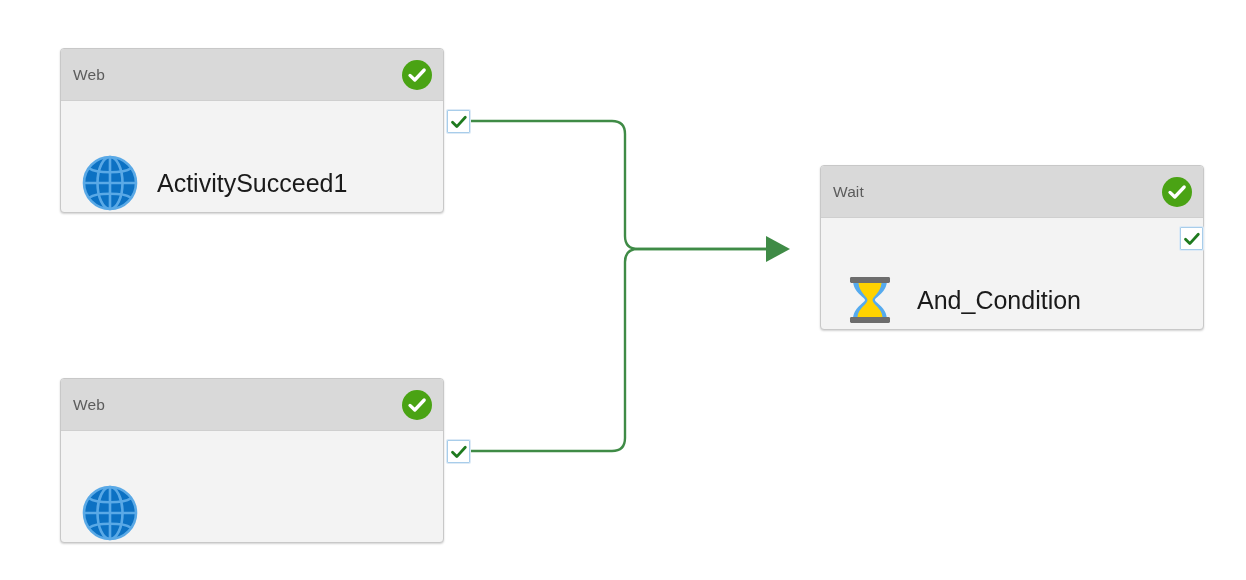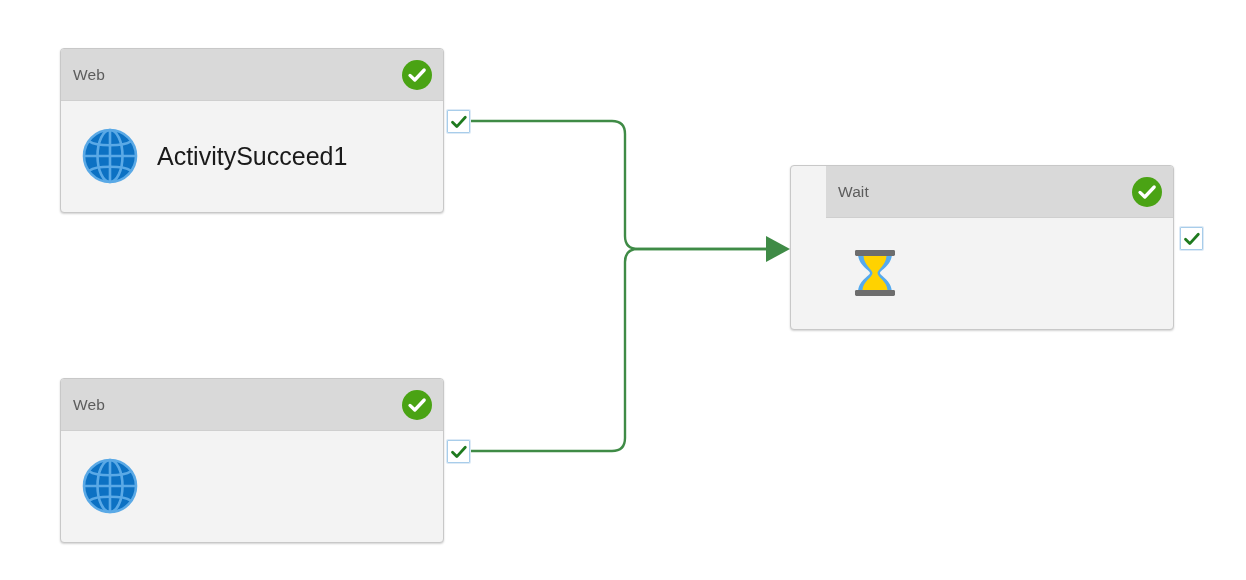--- a/index.html
+++ b/index.html
@@ -62,20 +62,21 @@
     width: 32px;
     height: 32px;
   }
   .node-body {
     position: relative;
     height: calc(100% - 53px);
     display: flex;
     align-items: center;
     padding-left: 20px;
     box-sizing: border-box;
+    margin-top: 27px;
   }
   .node-icon {
     width: 58px;
     height: 58px;
     flex: 0 0 58px;
     display: block;
   }
   .node-label {
     margin-left: 18px;
     font-size: 25px;
@@ -134,40 +135,41 @@
             <ellipse cx="29" cy="29" rx="12.5" ry="26"></ellipse>
             <path d="M8.5 14.5 C15 19.5, 43 19.5, 49.5 14.5"></path>
             <path d="M8.5 43.5 C15 38.5, 43 38.5, 49.5 43.5"></path>
           </g>
         </svg>
       </span>
       <span class="node-label">ActivitySucceed1</span>
     </div>
   </div>
 
-  <div class="node" style="left:790px; top:165px; width:384px; height:165px;padding-left:35px;">
+  <div class="node" style="left:820px; top:165px; width:384px; height:165px;">
     <div class="node-header">
       <span class="node-type">Wait</span>
       <span class="status-badge">
         <svg viewBox="0 0 32 32" width="32" height="32" xmlns="http://www.w3.org/2000/svg">
           <circle cx="16" cy="16" r="15" fill="#4aa314"></circle>
           <path d="M9 16.4 L13.8 21 L23.2 11" fill="none" stroke="#ffffff" stroke-width="3.3" stroke-linecap="round" stroke-linejoin="round"></path>
         </svg>
       </span>
     </div>
     <div class="node-body">
       <span class="node-icon">
         <svg viewBox="0 0 58 58" width="58" height="58" xmlns="http://www.w3.org/2000/svg">
           <path d="M12 9 H46 C46 22, 34 26, 34 29 C34 32, 46 36, 46 49 H12 C12 36, 24 32, 24 29 C24 26, 12 22, 12 9 Z" fill="#55aaee"></path>
           <path d="M17.5 12 H40.5 C40 21, 31.5 26, 31.5 29 L26.5 29 C26.5 26, 18 21, 17.5 12 Z" fill="#ffd200"></path>
           <path d="M26.5 29 L31.5 29 C31.5 33, 41 37.5, 41.5 46 H16.5 C17 37.5, 26.5 33, 26.5 29 Z" fill="#ffd200"></path>
           <rect x="9" y="6" width="40" height="6" rx="1.4" fill="#6d6d6d"></rect>
           <rect x="9" y="46" width="40" height="6" rx="1.4" fill="#6d6d6d"></rect>
         </svg>
       </span>
+      <span class="node-label">And_Condition</span>
     </div>
   </div>
 
   <div class="node" style="left:60px; top:378px; width:384px; height:165px;">
     <div class="node-header">
       <span class="node-type">Web</span>
       <span class="status-badge">
         <svg viewBox="0 0 32 32" width="32" height="32" xmlns="http://www.w3.org/2000/svg">
           <circle cx="16" cy="16" r="15" fill="#4aa314"></circle>
           <path d="M9 16.4 L13.8 21 L23.2 11" fill="none" stroke="#ffffff" stroke-width="3.3" stroke-linecap="round" stroke-linejoin="round"></path>

